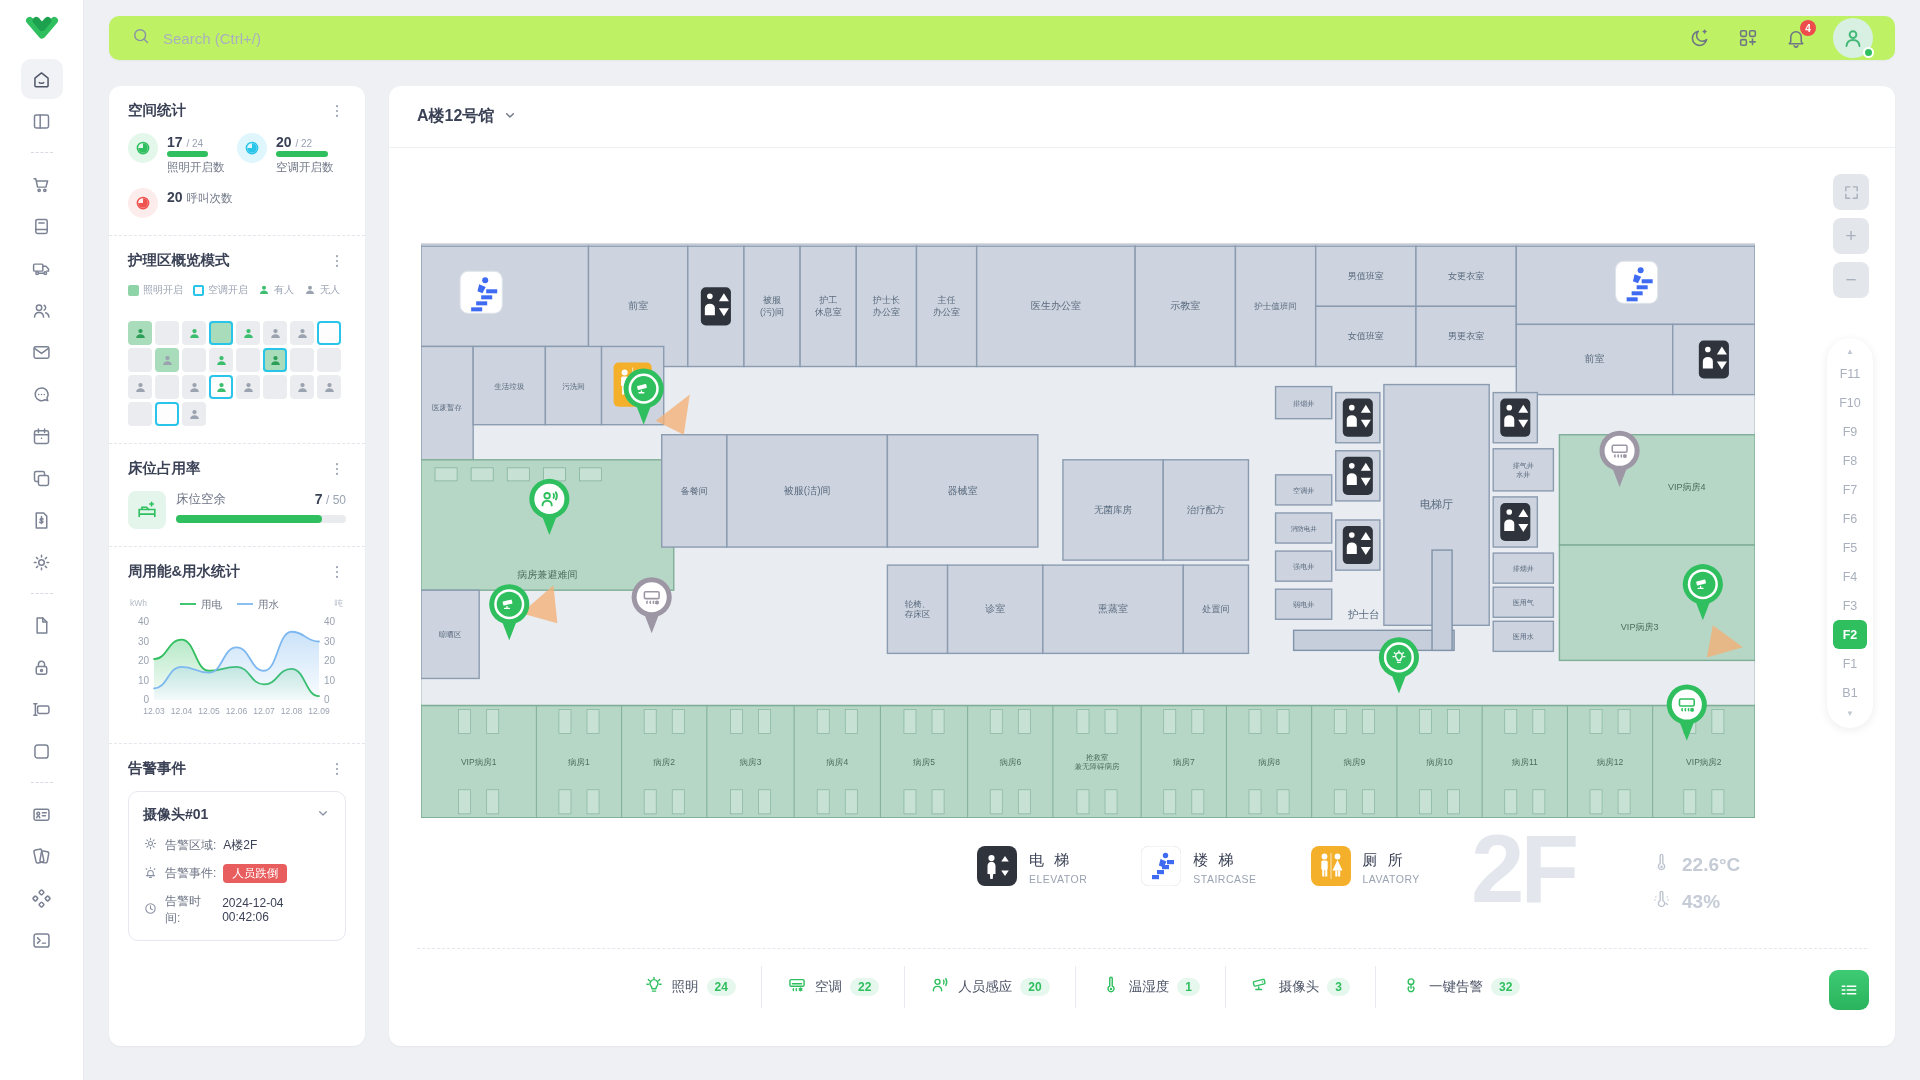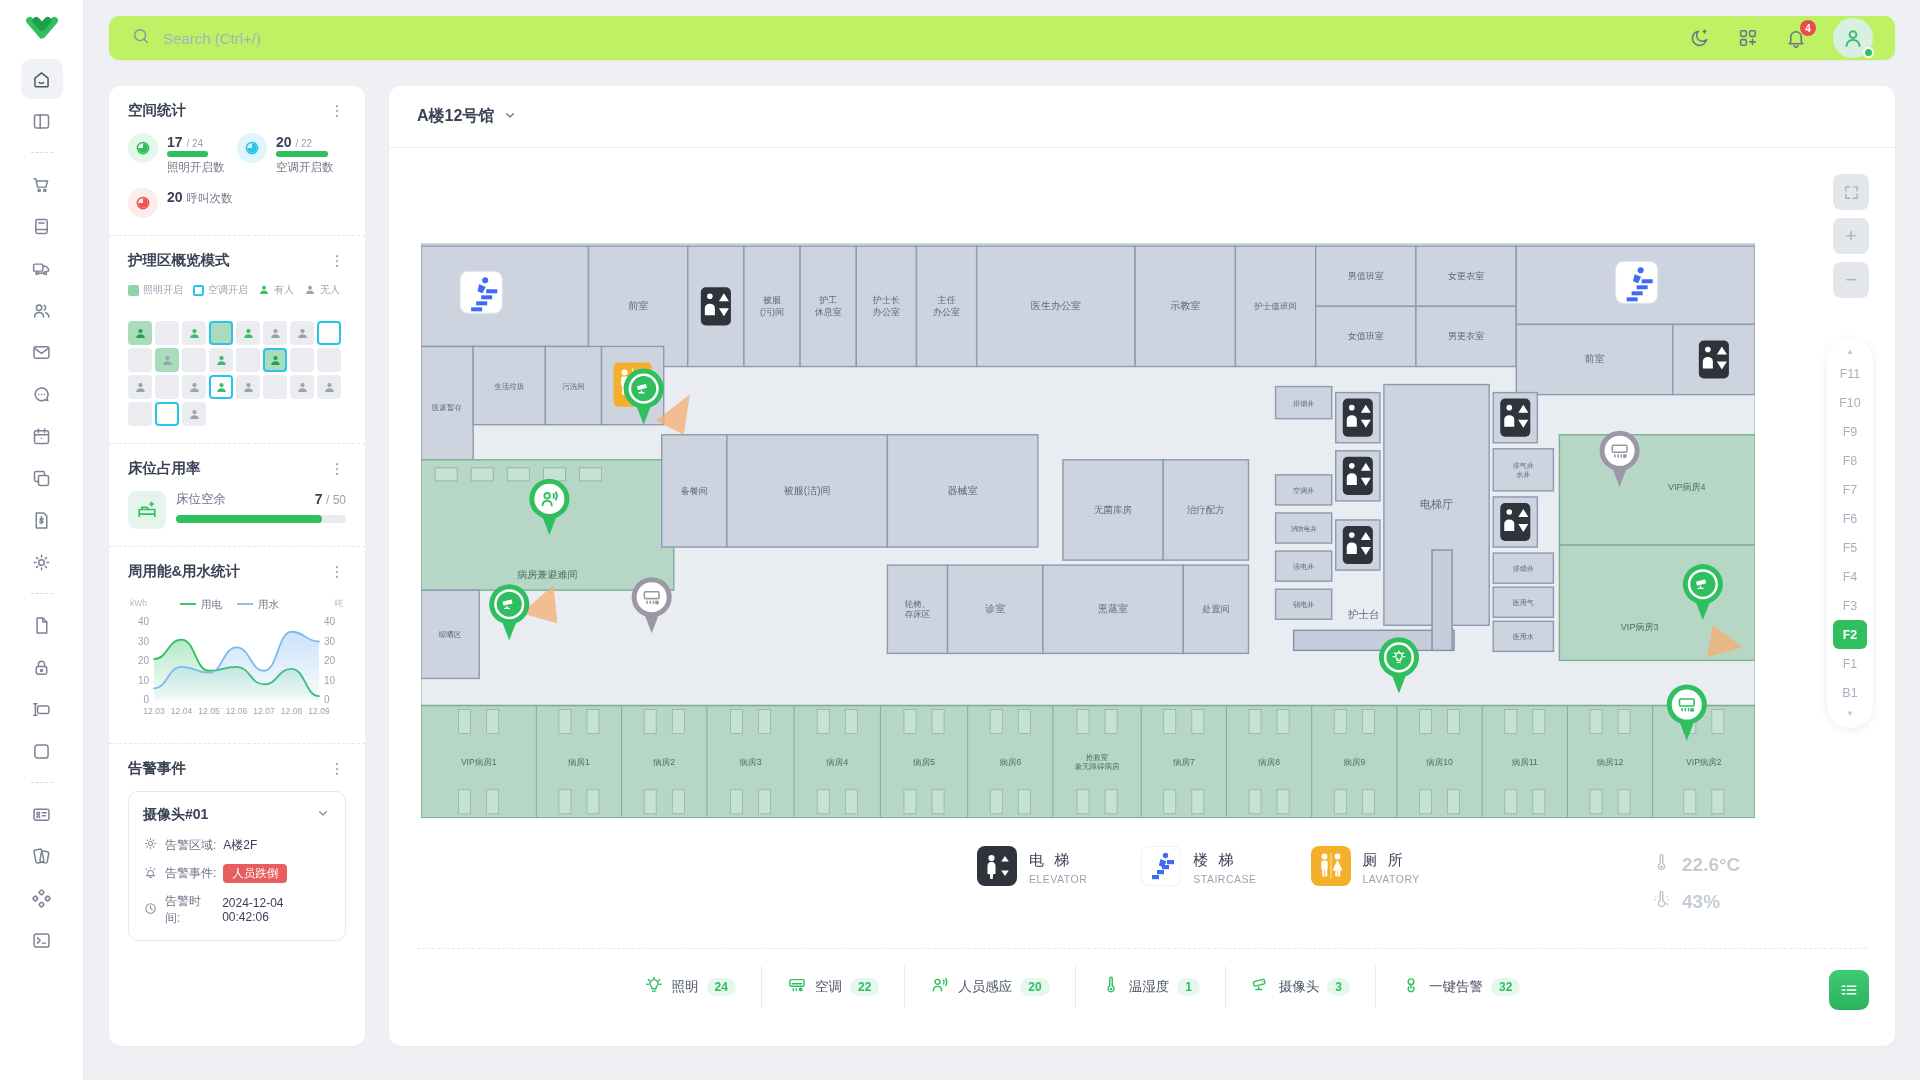--- a/index.html
+++ b/index.html
@@ -1074,20 +1074,21 @@
     <rect x="24.3" y="24.5" width="2.1" height="6"></rect>
                   <rect x="27.1" y="24.5" width="2.1" height="6"></rect>
                 </g>
               </svg></span>
       <span>
               <div class="leg-zh">厕 所</div>
               <div class="leg-en">LAVATORY</div>
             </span>
           </div>
         </div>
+      <div class="watermark">2F</div>
 
       <div class="env">
         <div class="row">
             <span id="ic-thermo"><svg viewBox="0 0 24 24" width="21" height="21" fill="none" stroke="#bdc4cf" stroke-width="1.6" stroke-linecap="round" stroke-linejoin="round">
                 <path d="M10.5 4.2a1.5 1.5 0 0 1 3 0v9a3.6 3.6 0 1 1-3 0Z"></path>
                 <circle cx="12" cy="16.8" r="1.5" fill="currentColor" stroke="none"></circle>
               </svg></span>
           <span class="v">22.6°C</span>
           </div>
         <div class="row">

